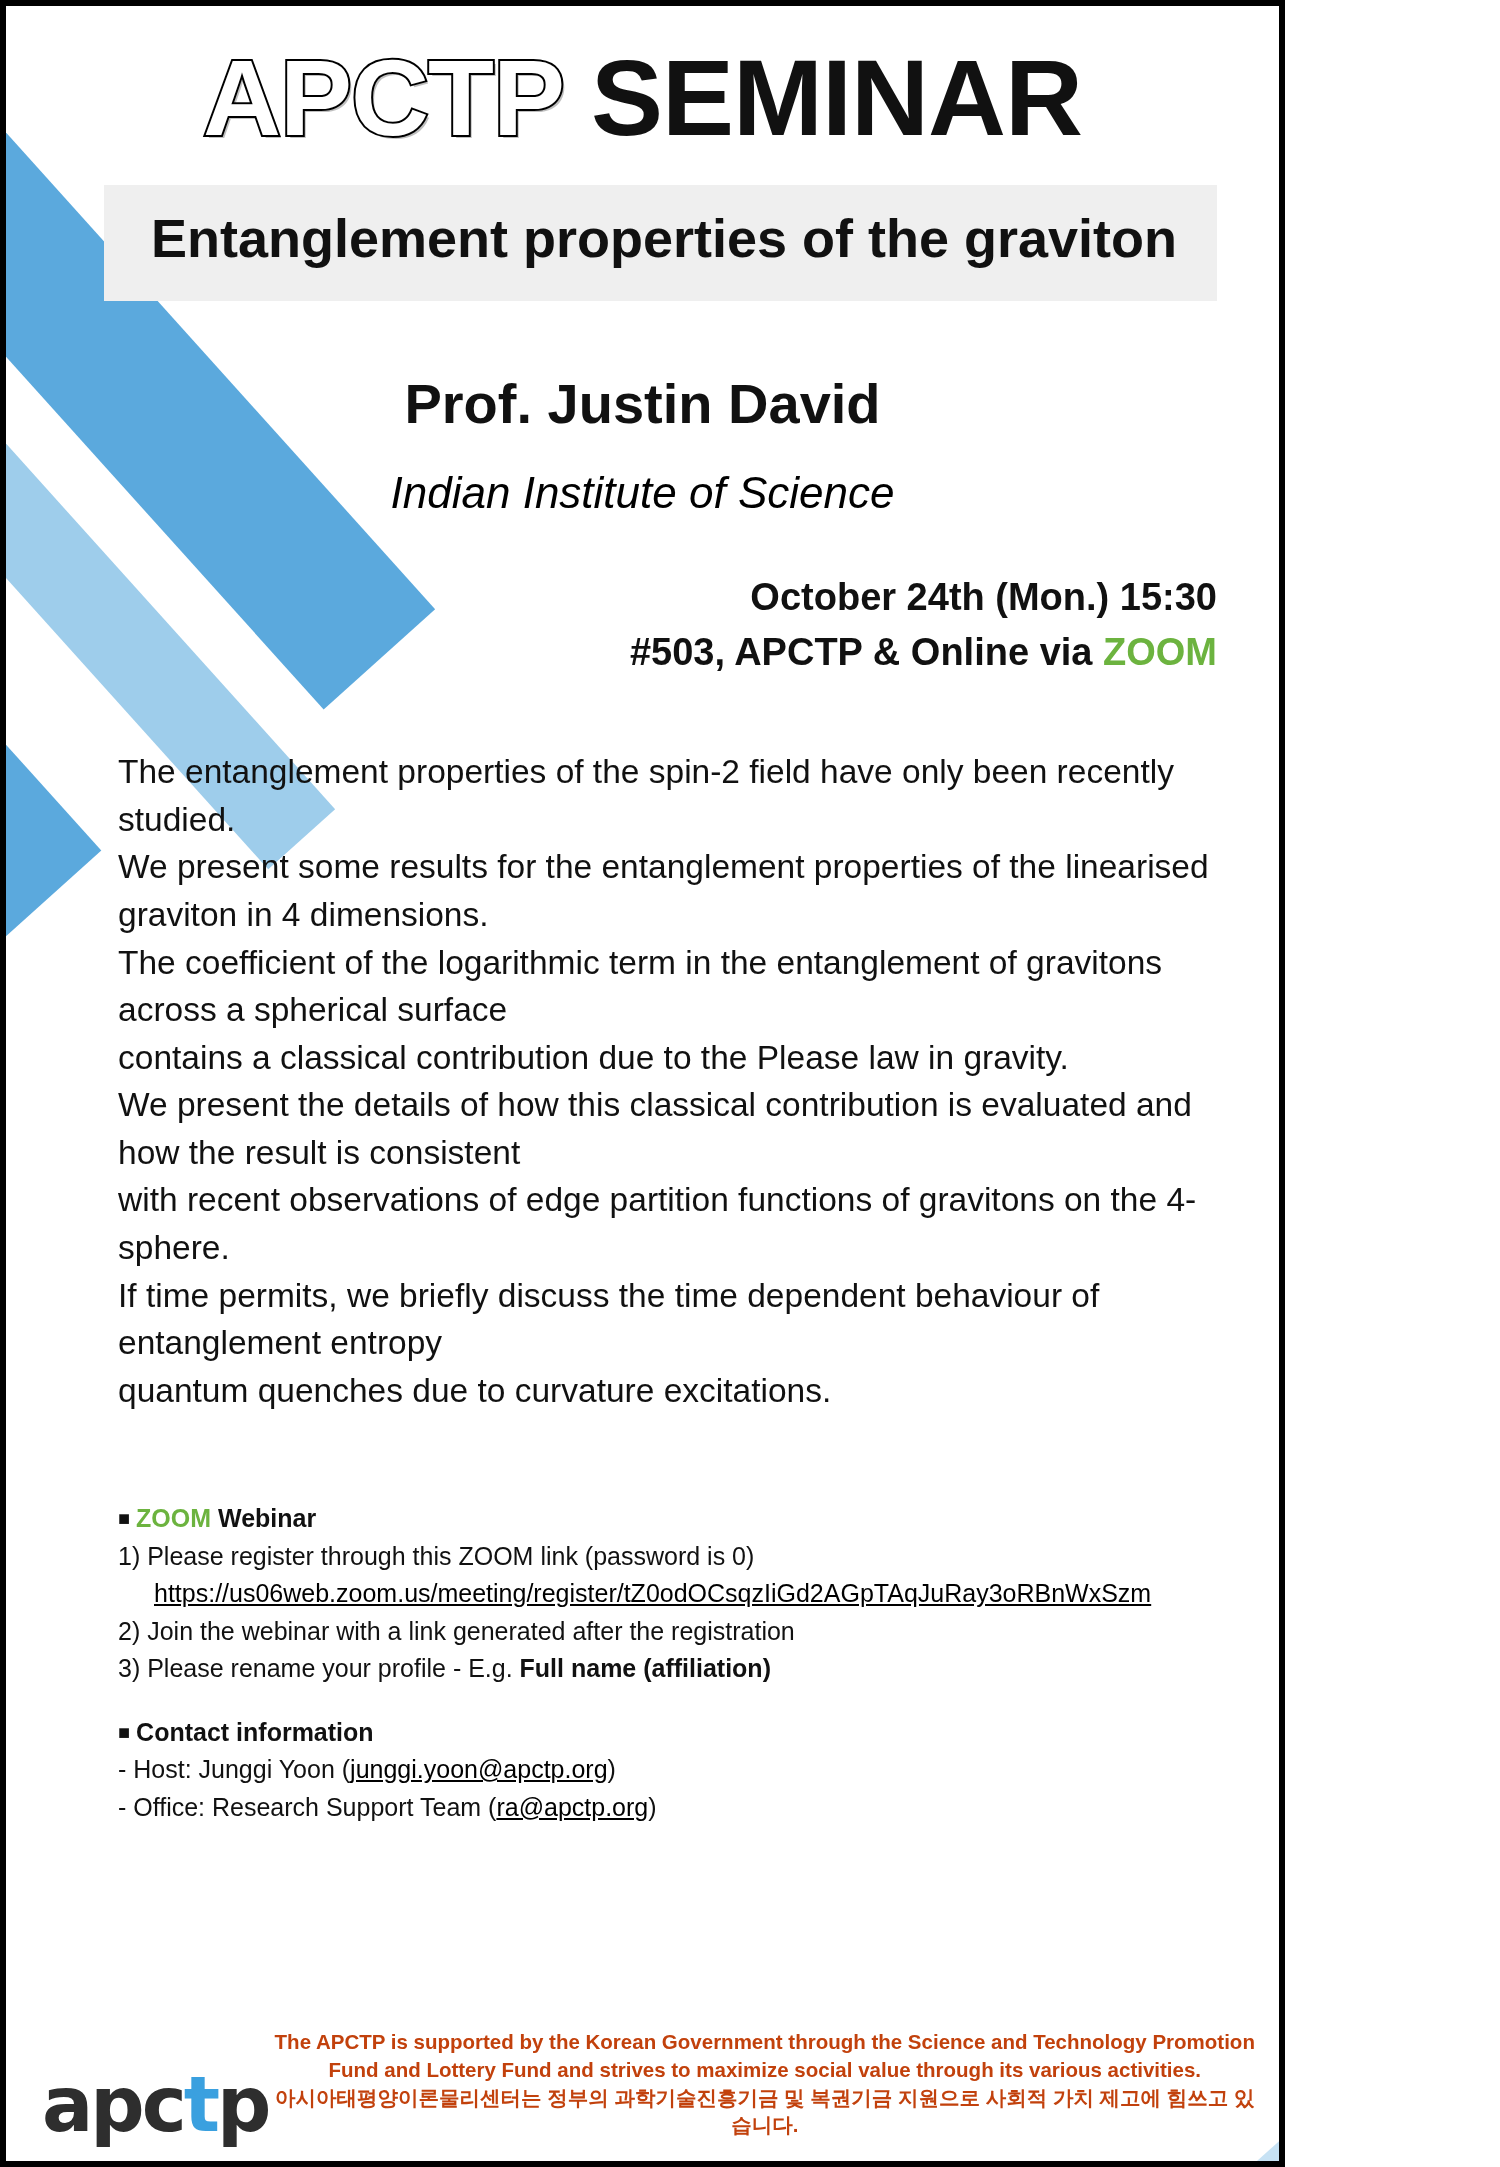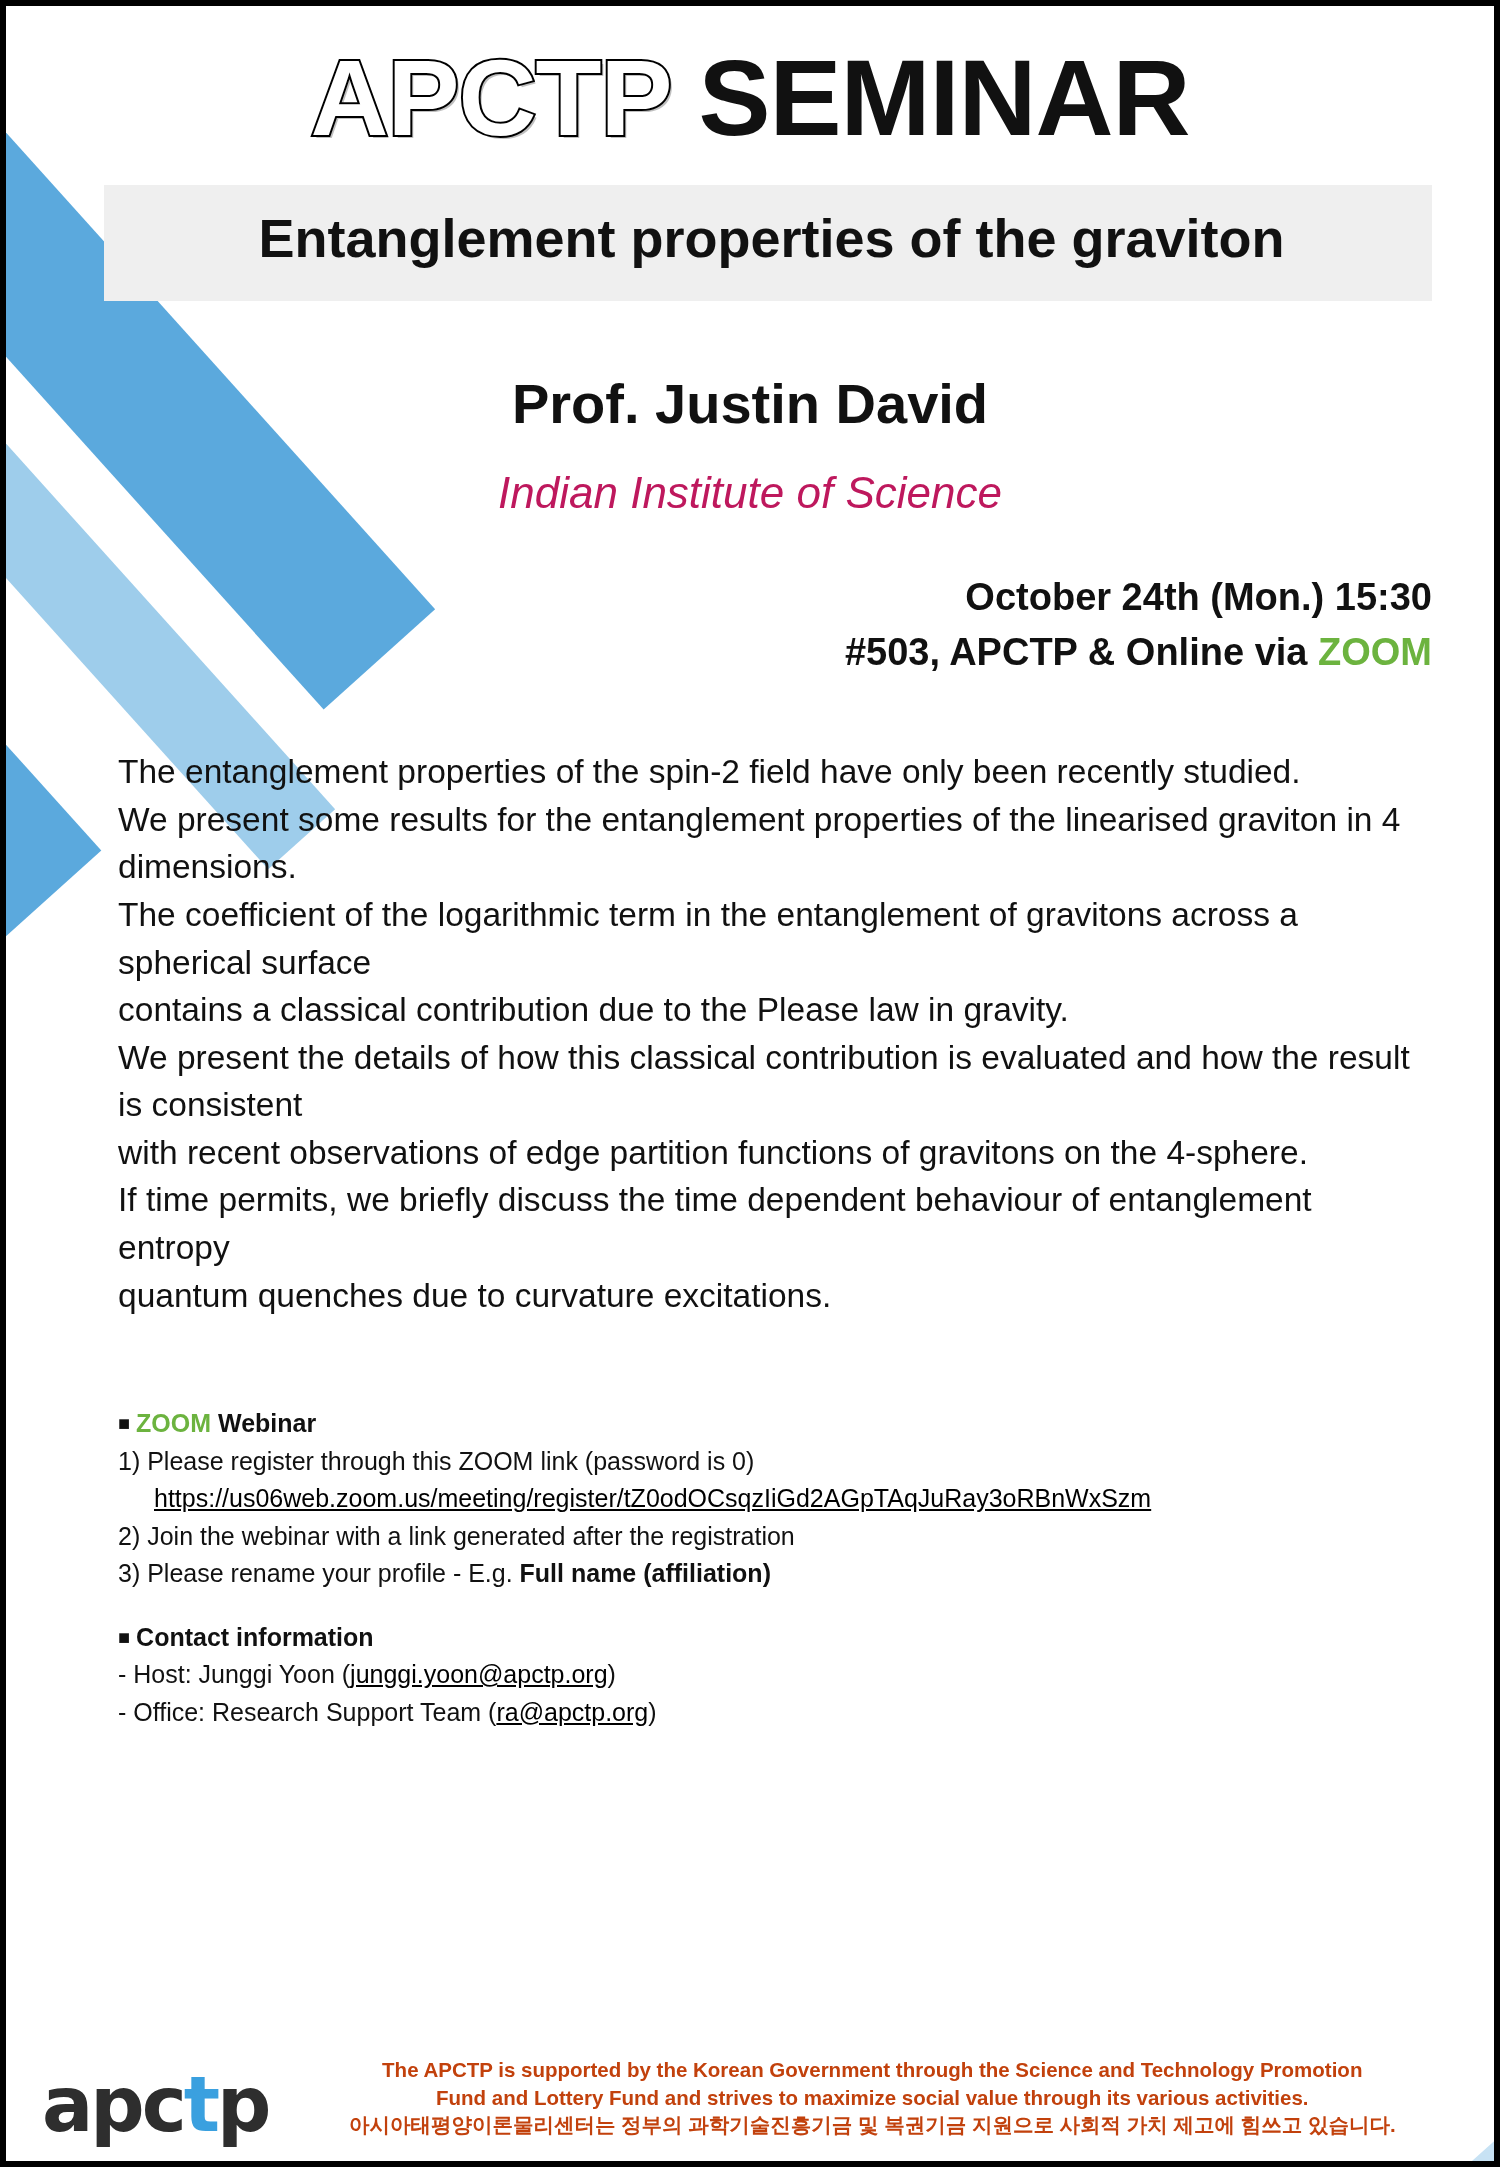--- a/index.html
+++ b/index.html
@@ -5,21 +5,21 @@
   html, body {
     margin: 0;
     padding: 0;
     background: #ffffff;
   }
   body {
     font-family: "Liberation Sans", sans-serif;
   }
   .poster {
     position: relative;
-    width: 1500px;
+    width: 1285px;
     height: 2167px;
     background: #ffffff;
     border: 6px solid #000000;
     box-sizing: border-box;
     overflow: hidden;
   }
 
   
   .ribbon {
     position: absolute;
@@ -119,21 +119,21 @@
   }
   .speaker-name {
     font-size: 56px;
     font-weight: bold;
     color: #111111;
   }
   .speaker-affil {
     margin-top: 32px;
     font-size: 44px;
     font-style: italic;
-    color: #be185d;
+    color: #000000;
   }
 
   
   .when-where {
     position: relative;
     z-index: 5;
     text-align: right;
     margin: 52px 62px 0 0;
   }
   .when-where .line {

